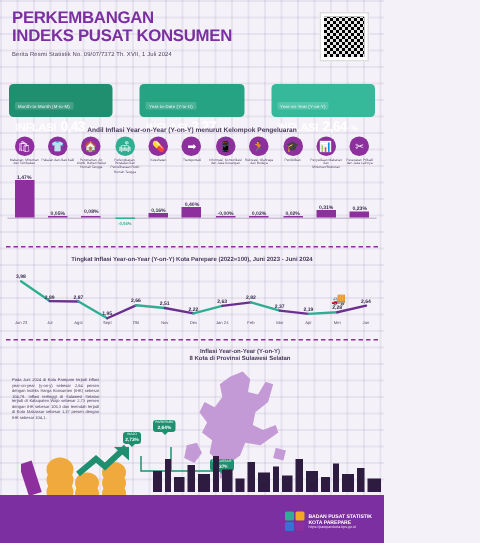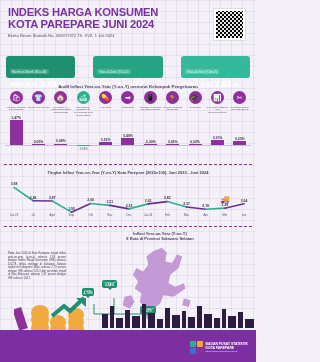--- a/index.html
+++ b/index.html
@@ -136,22 +136,22 @@
   #logo .l1 { font-size:3.4px; font-weight:bold; line-height:4px; }
   #logo .l2 { font-size:3.4px; font-weight:bold; line-height:4px; }
   #logo .l3 { font-size:2.4px; line-height:3px; opacity:.85; }
 </style>
 </head>
 <body>
 
 <div id="grid"></div>
 
 <div class="layer" id="header">
-  <div class="ttl">INDEKS HARGA KONSUMEN</div>
-  <div class="ttl">KOTA PAREPARE JUNI 2024</div>
+  <div class="ttl">PERKEMBANGAN</div>
+  <div class="ttl">INDEKS PUSAT KONSUMEN</div>
   <div class="sub">Berita Resmi Statistik No. 09/07/7372 Th. XVII, 1 Juli 2024</div>
 </div>
 <div id="qr">
     <div class="qrinner"></div>
   </div>
 
 <div class="layer" id="stats">
   <div class="stat s1">
     <span class="cap">Month-to-Month (M-to-M)</span>
     <div class="row">

